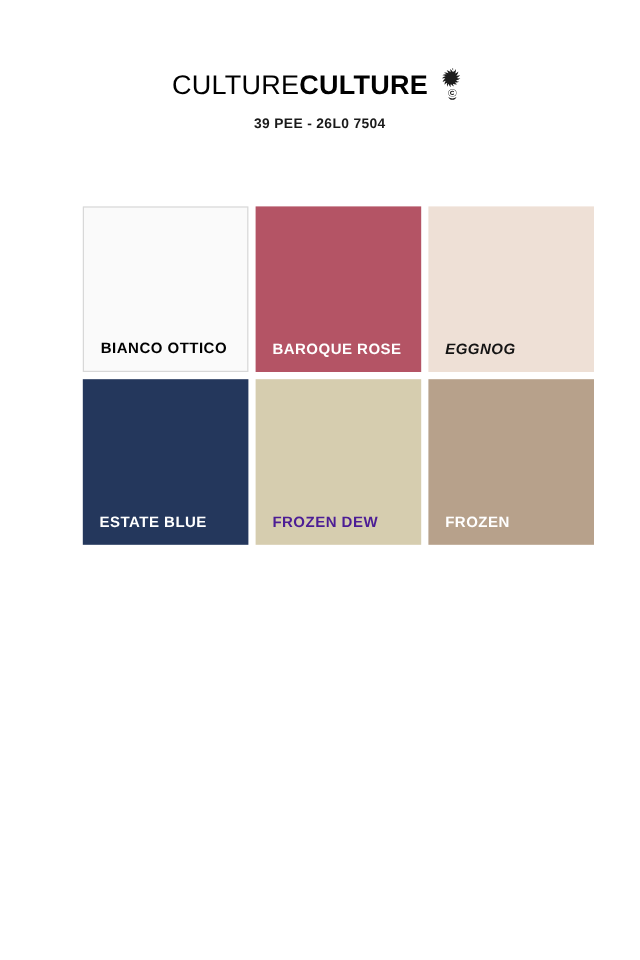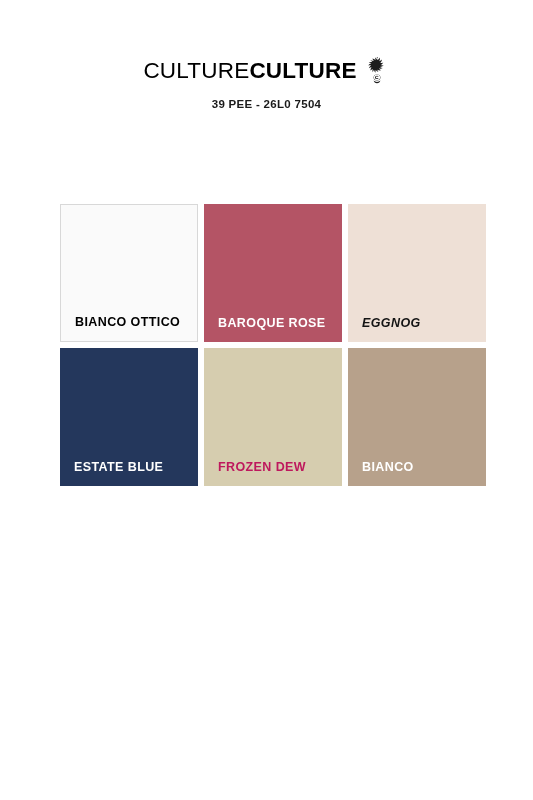--- a/index.html
+++ b/index.html
@@ -54,29 +54,28 @@
     margin-top: 14px;
     font-size: 11.5px;
     font-weight: 700;
     color: #1a1a1a;
     letter-spacing: 0.3px;
   }
 
   
   .palette-grid {
     position: absolute;
-    left: 60px;
+    left: 69px;
     top: 172px;
     width: 406px;
     display: grid;
     grid-template-columns: repeat(3, 138px);
     grid-template-rows: repeat(2, 138px);
     column-gap: 6px;
     row-gap: 6px;
-    margin-top: 32px;
   }
   .swatch {
     position: relative;
     box-sizing: border-box;
     overflow: hidden;
   }
   .swatch-label {
     position: absolute;
     left: 14px;
     bottom: 12px;
@@ -118,18 +117,18 @@
   <div class="swatch" style="background-color: rgb(180, 84, 101);">
     <span class="swatch-label" style="color: rgb(255, 255, 255);">BAROQUE ROSE</span>
   </div>
   <div class="swatch" style="background-color: rgb(238, 224, 214);">
     <span class="swatch-label" style="color: rgb(20, 20, 20); font-style: italic;">EGGNOG</span>
   </div>
   <div class="swatch" style="background-color: rgb(36, 55, 92);">
     <span class="swatch-label" style="color: rgb(255, 255, 255); text-align: right;">ESTATE BLUE</span>
   </div>
   <div class="swatch" style="background-color: rgb(214, 205, 175);">
-    <span class="swatch-label" style="color: #be185d;">FROZEN DEW</span>
+    <span class="swatch-label" style="color: #4c1d95;">FROZEN DEW</span>
   </div>
   <div class="swatch" style="background-color: rgb(183, 161, 139);">
-    <span class="swatch-label" style="color: rgb(255, 255, 255);">BIANCO</span>
+    <span class="swatch-label" style="color: rgb(255, 255, 255);">FROZEN</span>
   </div>
 </div>
 
 </body></html>

